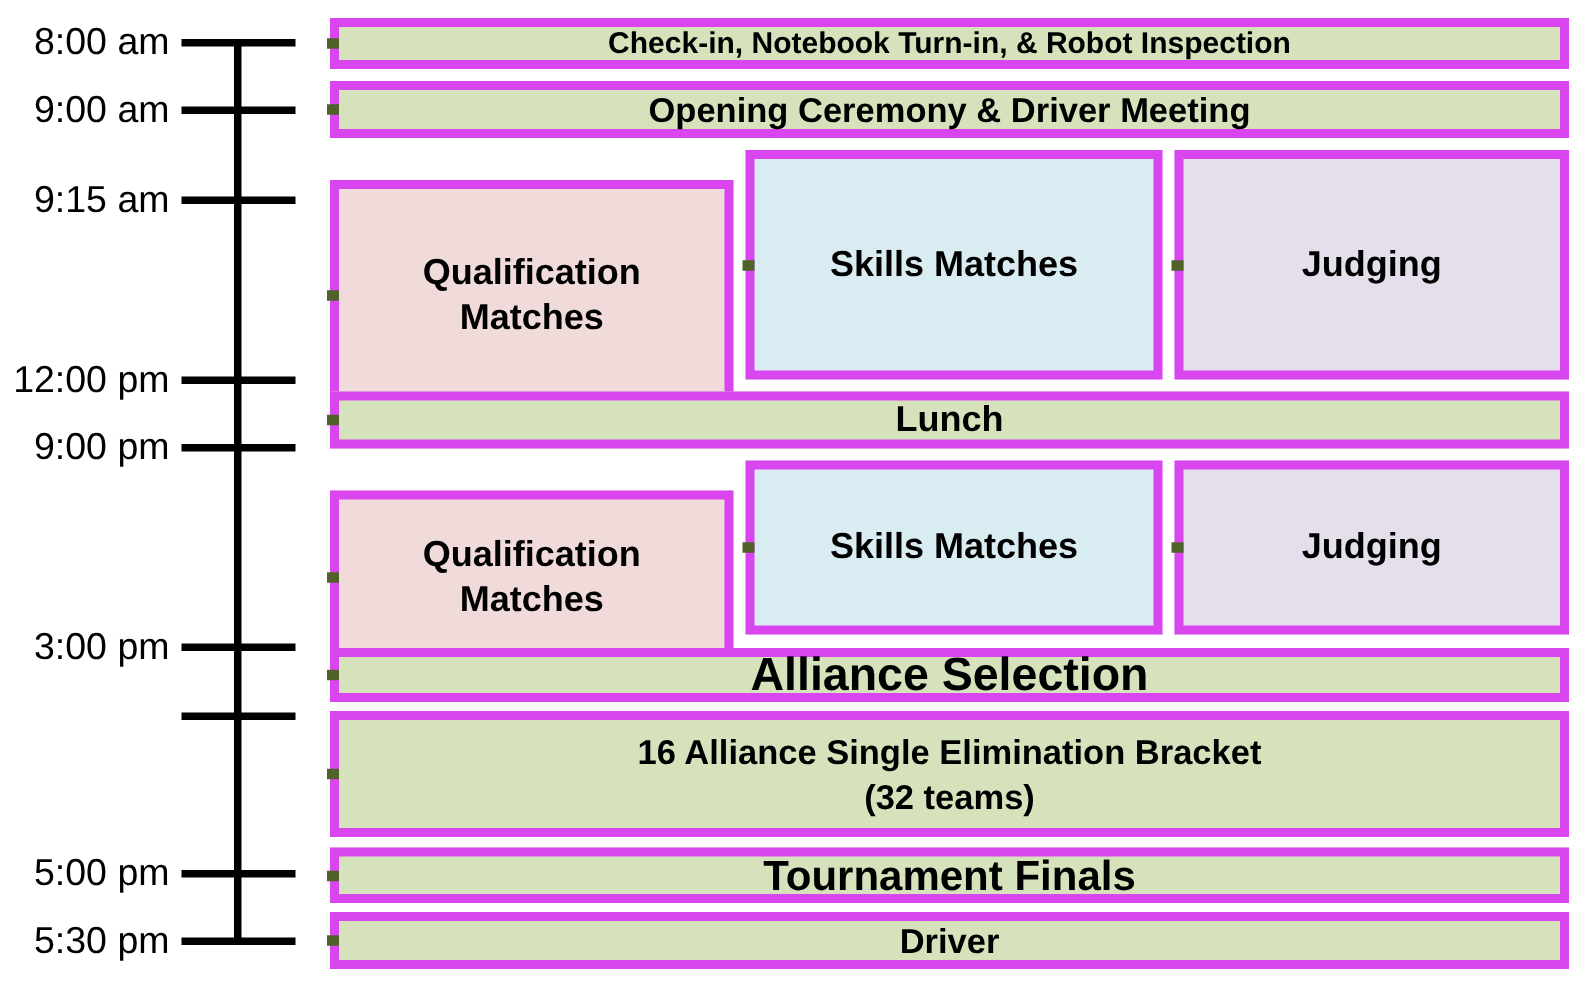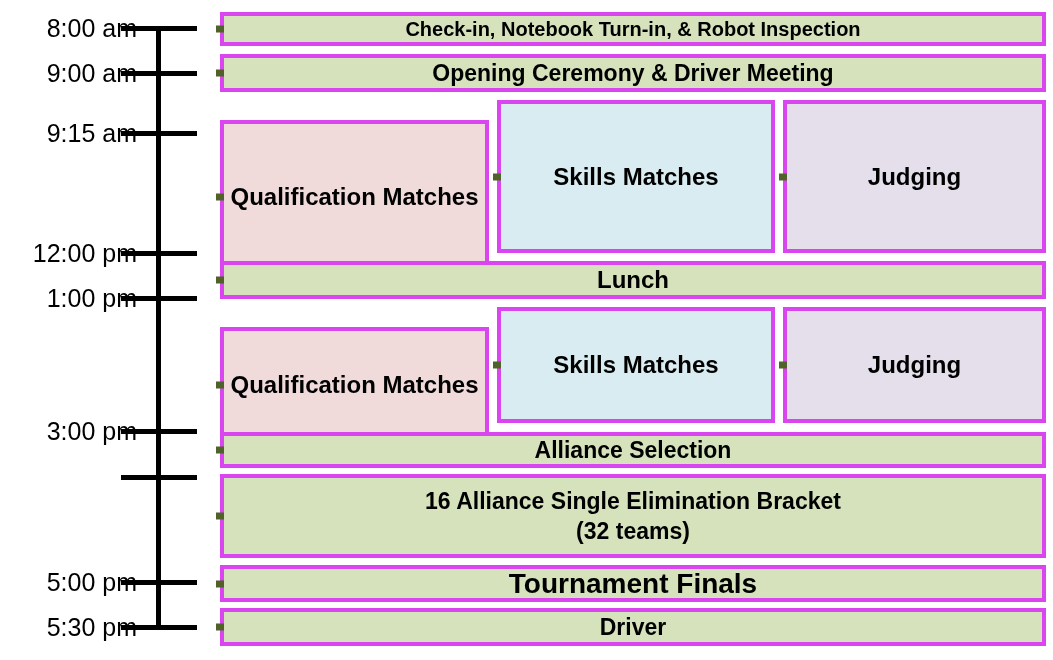--- a/index.html
+++ b/index.html
@@ -34,27 +34,26 @@
   .time-label {
     position: absolute;
     left: 0px;
     width: 113px;
     height: 32px;
     line-height: 32px;
     text-align: right;
     font-size: 25px;
     color: #000000;
     white-space: nowrap;
-    padding-left: 24px;
   }
   
   .block {
     position: absolute;
     box-sizing: border-box;
-    border: 4px solid #d946ef;
+    border: 6px solid #d946ef;
     display: flex;
     align-items: center;
     justify-content: center;
     text-align: center;
     font-weight: 700;
     color: #000000;
     padding: 0 6px;
   }
   .block::before { 
     content: "";
@@ -92,21 +91,21 @@
   <div class="tick" style="top:296px"></div>
   <div class="tick" style="top:429px"></div>
   <div class="tick" style="top:475px"></div>
   <div class="tick" style="top:580px"></div>
   <div class="tick" style="top:625px"></div>
 
   <div class="time-label" style="top:12px">8:00 am</div>
   <div class="time-label" style="top:57px">9:00 am</div>
   <div class="time-label" style="top:117px">9:15 am</div>
   <div class="time-label" style="top:237px">12:00 pm</div>
-  <div class="time-label" style="top:282px">1:00 pm</div>
+  <div class="time-label" style="top:282px">9:00 pm</div>
   <div class="time-label" style="top:415px">3:00 pm</div>
   <div class="time-label" style="top:566px">5:00 pm</div>
   <div class="time-label" style="top:611px">5:30  pm</div>
 
   <div class="block bar" style="top:12px;height:34px;font-size:20px">
     <span>Check-in, Notebook Turn-in, &amp; Robot Inspection</span>
   </div>
 
   <div class="block bar" style="top:54px;height:38px;font-size:23px">
     <span>Opening Ceremony &amp; Driver Meeting</span>
@@ -129,21 +128,21 @@
   <div class="block qual col1 row-pm colbox">
     <span>Qualification Matches</span>
   </div>
   <div class="block skills col2 row-pm colbox">
     <span>Skills Matches</span>
   </div>
   <div class="block judging col3 row-pm colbox">
     <span>Judging</span>
   </div>
 
-  <div class="block bar" style="top:432px;height:36px;font-size:23px">
+  <div class="block bar" style="top:432px;height:36px;font-size:31px">
     <span>Alliance Selection</span>
   </div>
 
   <div class="block bar two-line" style="top:474px;height:84px;font-size:23px">
     <span>16 Alliance Single Elimination Bracket</span>
     <span>(32 teams)</span>
   </div>
 
   <div class="block bar" style="top:565px;height:37px;font-size:28px">
     <span>Tournament Finals</span>

